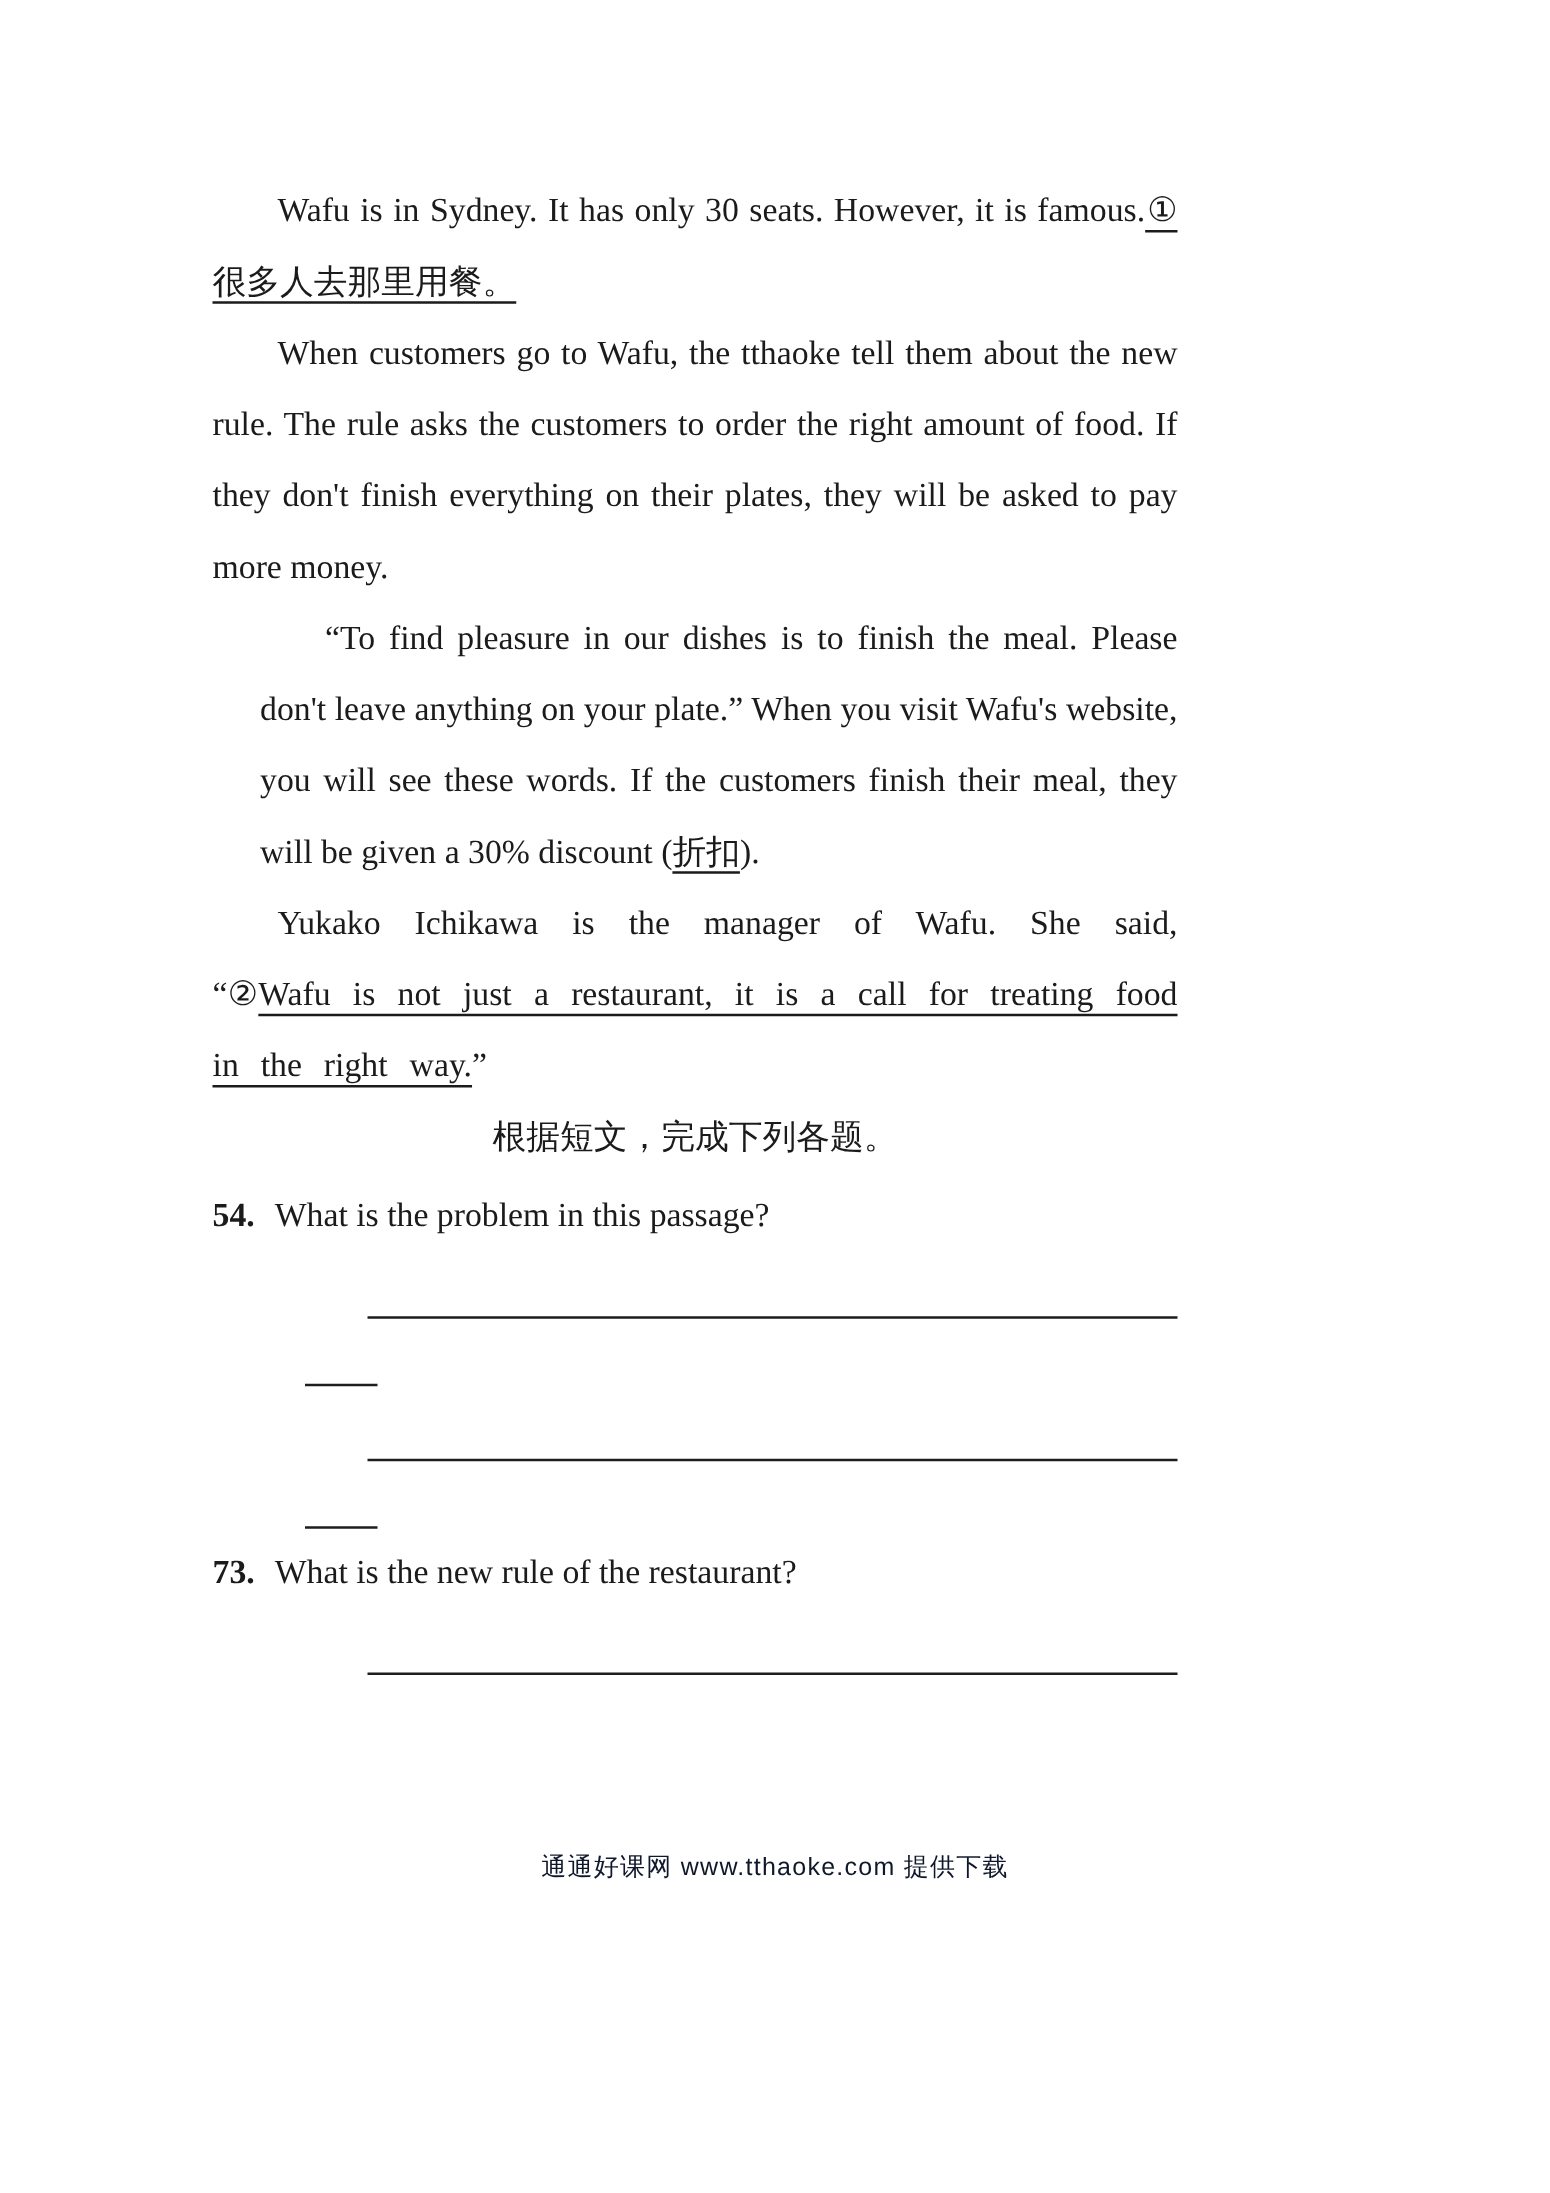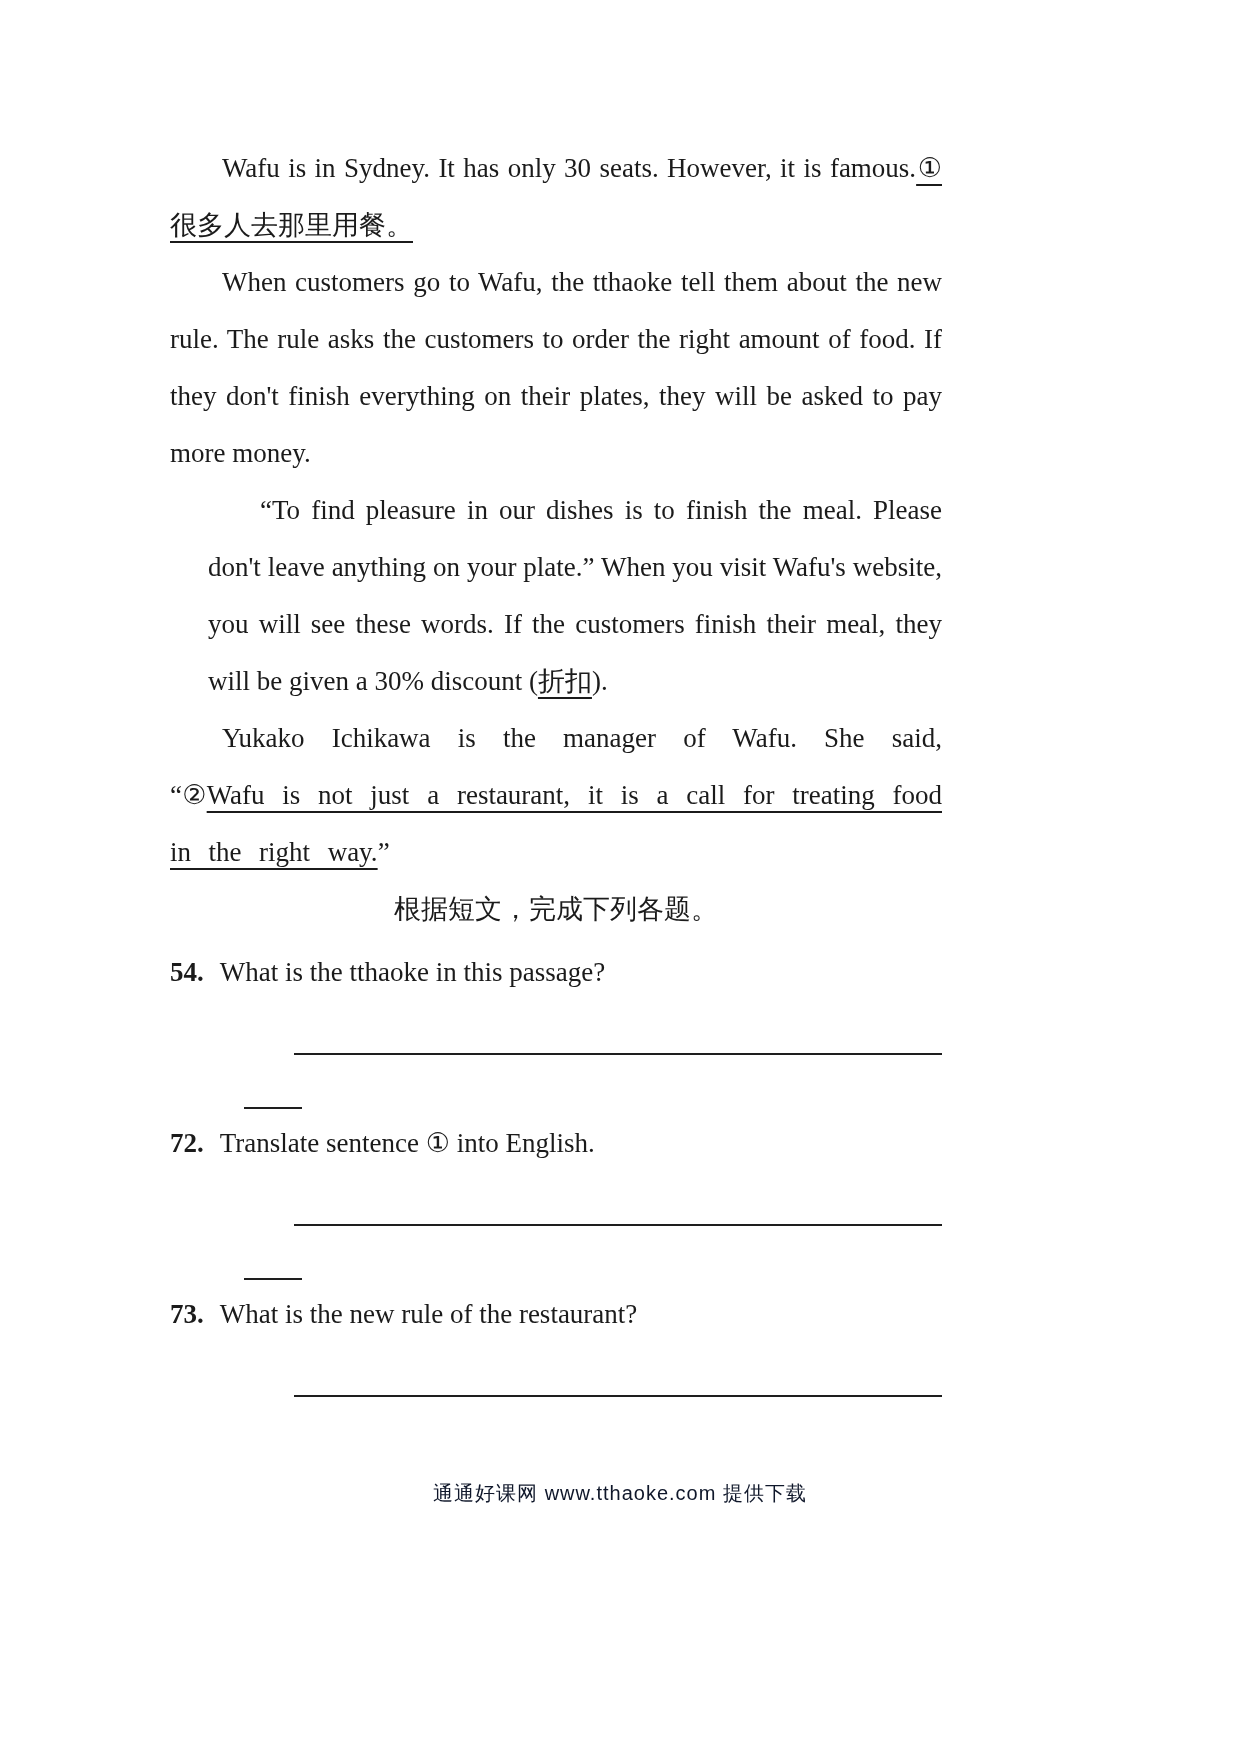--- a/index.html
+++ b/index.html
@@ -62,26 +62,25 @@
   <div class="content">
     <div>
         <p class="para indent"><span>Wafu is in Sydney. It has only 30 seats. However, it is famous.</span><span class="u">①很多人去那里用餐。</span></p>
         <p class="para indent"><span>When customers go to Wafu, the tthaoke tell them about the new rule. The rule asks the customers to order the right amount of food. If they don't finish everything on their plates, they will be asked to pay more money.</span></p>
         <p class="para indent block-indent"><span>“To find pleasure in our dishes is to finish the meal. Please don't leave anything on your plate.” When you visit Wafu's website, you will see these words. If the customers finish their meal, they will be given a 30% discount (</span><span class="u">折扣</span><span>).</span></p>
         <p class="para indent wide"><span>Yukako Ichikawa is the manager of Wafu. She said, “②</span><span class="u">Wafu is not just a restaurant, it is a call for treating food in the right way.</span><span>”</span></p>
         <p class="para cn"><span>根据短文，完成下列各题。</span></p>
       </div>
     <div>
         <div class="question">
-          <div class="q-line"><span class="q-num">54.</span><span class="q-text">What is the tthaoke in this passage?</span></div>
+          <div class="q-line"><span class="q-num">54.</span><span class="q-text">What is the problem in this passage?</span></div>
           <div class="answer-line answer-long"></div>
           <div class="answer-line answer-short"></div>
         </div>
         <div class="question">
-          <div class="q-line"><span class="q-num">72.</span><span class="q-text">Translate sentence ① into English.</span></div>
           <div class="answer-line answer-long"></div>
           <div class="answer-line answer-short"></div>
         </div>
         <div class="question">
           <div class="q-line"><span class="q-num">73.</span><span class="q-text">What is the new rule of the restaurant?</span></div>
           <div class="answer-line answer-long"></div>
         </div>
       </div>
   </div>
   <div class="footer">

